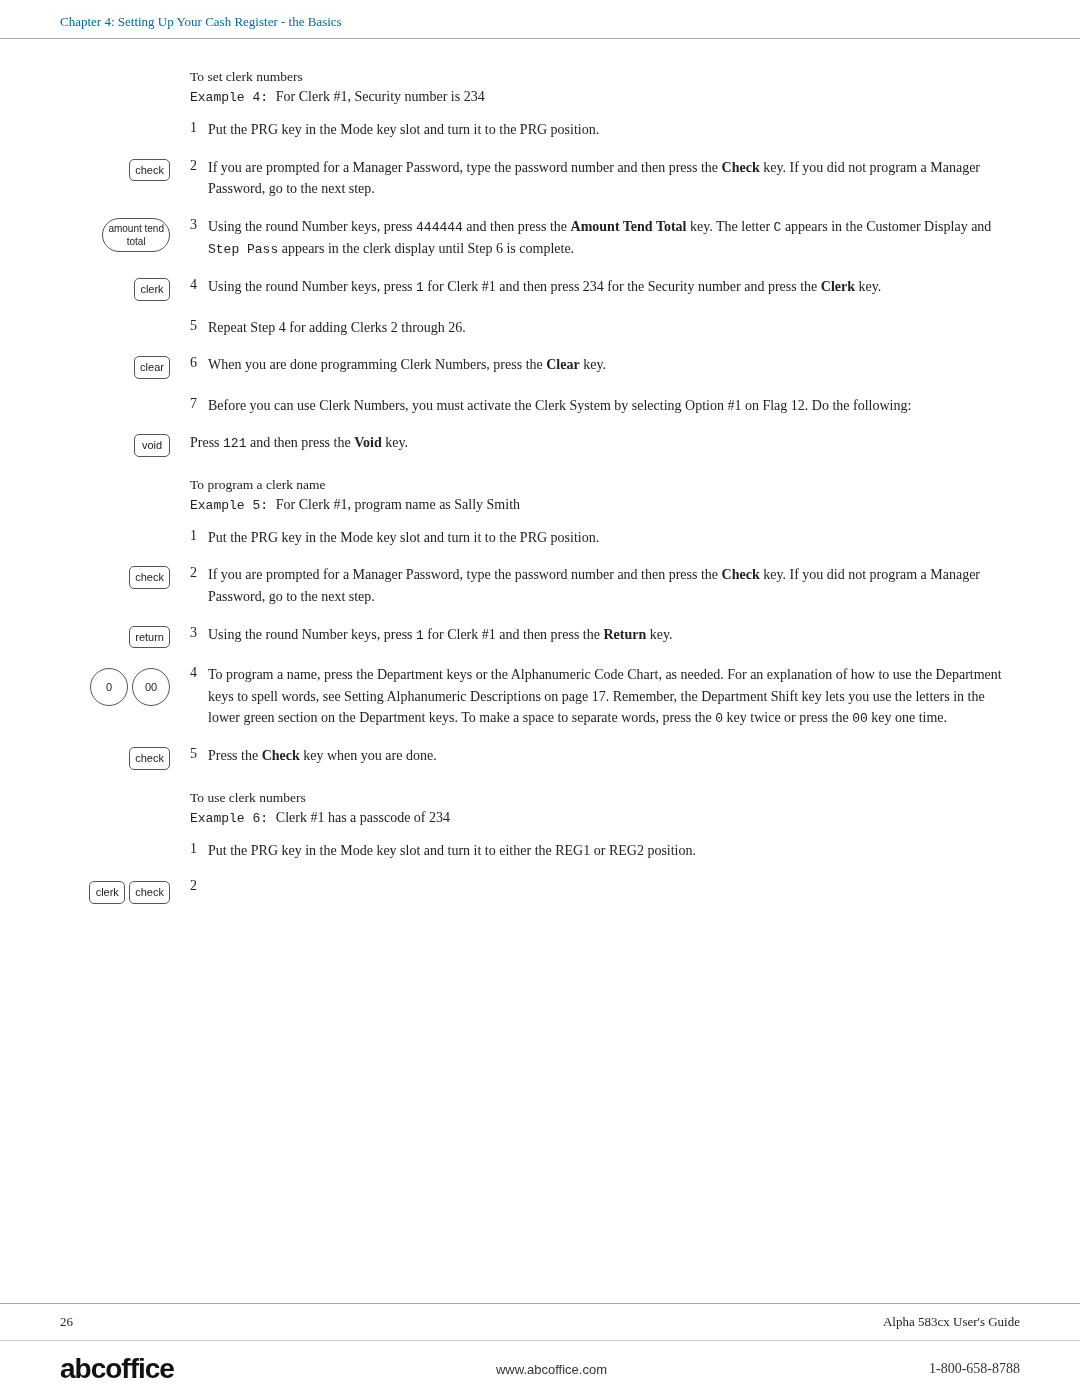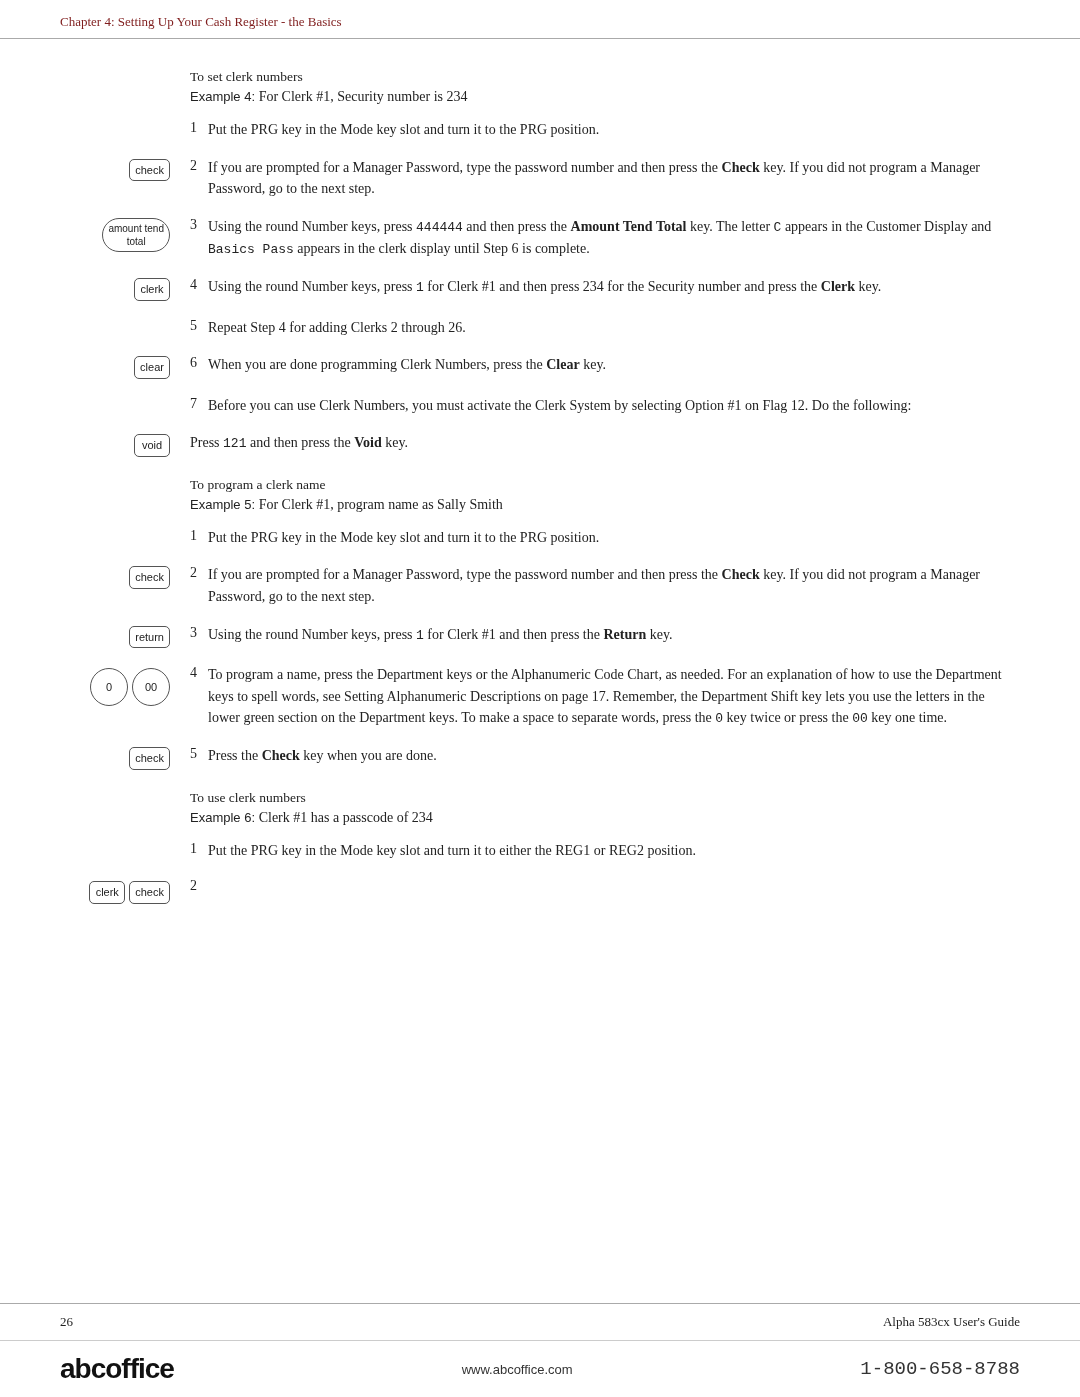--- a/index.html
+++ b/index.html
@@ -23,40 +23,40 @@
     
     .header {
       border-bottom: 1px solid #aaa;
       padding: 14px 60px 8px 60px;
       display: flex;
       justify-content: space-between;
       align-items: flex-end;
     }
     .header-left {
       font-size: 13px;
-      color: #7f1d1d;
+      color: #0369a1;
     }
     
     .content {
       flex: 1;
       padding: 30px 60px 20px 60px;
     }
     
     .section-heading {
       font-size: 13.5px;
       margin-bottom: 4px;
       margin-left: 130px;
     }
     .example-heading {
       font-size: 14px;
       margin-bottom: 14px;
       margin-left: 130px;
     }
     .example-heading .example-label {
-      font-family: Liberation Sans, sans-serif;
+      font-family: Liberation Mono, monospace;
       font-size: 13px;
     }
     
     .step-row {
       display: flex;
       align-items: flex-start;
       margin-bottom: 16px;
       position: relative;
     }
     .key-zone {
@@ -151,23 +151,23 @@
       font-family: Arial, sans-serif;
       letter-spacing: -1px;
       color: #111;
     }
     .brand-url {
       font-size: 13px;
       color: #333;
       font-family: Arial, sans-serif;
     }
     .brand-phone {
-      font-size: 19px;
+      font-size: 14px;
       color: #333;
-      font-family: Liberation Mono, monospace;
+      font-family: Liberation Serif, serif;
     }
     .key-zone-center {
       display: flex;
       align-items: center;
       justify-content: flex-end;
       padding-right: 20px;
       gap: 4px;
     }
   </style>
 </head>
@@ -199,21 +199,21 @@
         </div>
         <div class="step-number">2</div>
         <div class="step-text">If you are prompted for a Manager Password, type the password number and then press the <b>Check</b> key. If you did not program a Manager Password, go to the next step.</div>
       </div>
 
       <div class="step-row">
         <div class="key-zone">
           <div class="key-box wide" style="font-size:10px; text-align:center;border-radius:17px;">amount tend<br>total</div>
         </div>
         <div class="step-number">3</div>
-        <div class="step-text">Using the round Number keys, press <span class="mono">444444</span> and then press the <b>Amount Tend Total</b> key. The letter <span class="mono">C</span> appears in the Customer Display and <span class="mono">Basics Pass</span> appears in the clerk display until Step 6 is complete.</div>
+        <div class="step-text">Using the round Number keys, press <span class="mono">444444</span> and then press the <b>Amount Tend Total</b> key. The letter <span class="mono">C</span> appears in the Customer Display and <span class="mono">Step Pass</span> appears in the clerk display until Step 6 is complete.</div>
       </div>
 
       <div class="step-row">
         <div class="key-zone">
           <div class="key-box">clerk</div>
         </div>
         <div class="step-number">4</div>
         <div class="step-text">Using the round Number keys, press <span class="mono">1</span> for Clerk #1 and then press 234 for the Security number and press the <b>Clerk</b> key.</div>
       </div>
 

